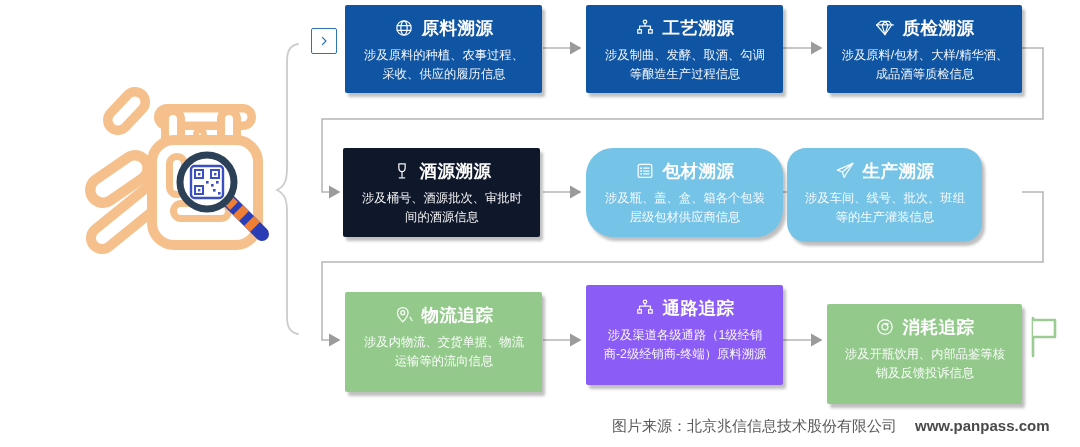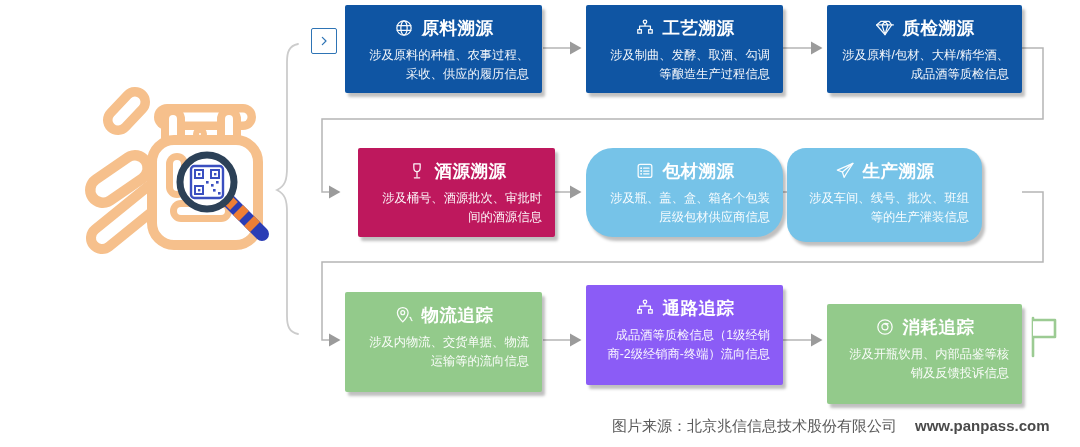--- a/index.html
+++ b/index.html
@@ -12,21 +12,21 @@
                 border-radius:2px;background:#fff;display:flex;align-items:center;justify-content:center;
                 box-sizing:border-box;z-index:3;cursor:pointer;}
   #entry-button svg{width:16px;height:16px;stroke:#2E74B5;fill:none;stroke-width:1.8;
                     stroke-linecap:round;stroke-linejoin:round;}
   .box{position:absolute;z-index:2;border-radius:2px;color:#fff;
        box-shadow:3px 4px 3px rgba(0,0,0,0.25);box-sizing:border-box;}
   .box-title-row{display:flex;align-items:center;justify-content:center;gap:8px;margin-top:11px;}
   .box-title{font-size:17.5px;font-weight:700;letter-spacing:.5px;}
   .box-icon svg{width:20px;height:20px;stroke:#fff;fill:none;stroke-width:1.5;
                 stroke-linecap:round;stroke-linejoin:round;opacity:.96;}
-  .box-desc{padding:6px 13px 0 14px;font-size:12.3px;line-height:1.52;text-align:right;
+  .box-desc{padding:6px 13px 0 14px;font-size:12.3px;line-height:1.52;text-align:center;
             color:rgba(255,255,255,0.95);}
   #flag-graphic{position:absolute;left:1026px;top:316px;z-index:2;}
   #footer-note{position:absolute;left:612px;top:417px;z-index:2;font-size:15px;color:#595959;
                white-space:nowrap;}
   #footer-url{margin-left:18px;color:#4A4A4A;font-weight:600;}
 </style>
 </head>
 <body>
 
 <div class="canvas">
@@ -140,21 +140,21 @@
       <span class="box-icon">
             <svg viewBox="0 0 24 24">
               <path d="M7.2 4h9.6l3.2 4.4L12 20 2 8.4 7.2 4z" stroke-linecap="round" stroke-linejoin="round"></path>
               <path d="M2 8.4h20M12 20 8.5 8.4 12 4l3.5 4.4L12 20" stroke-linecap="round" stroke-linejoin="round"></path>
             </svg>
           </span>
       <span class="box-title">质检溯源</span>
     </div>
     <div class="box-desc">涉及原料/包材、大样/精华酒、成品酒等质检信息</div>
   </div>
-      <div class="box" style="left: 358px; top: 148px; width: 197px; height: 89px; background: #be185d;">
+      <div class="box" style="left: 343px; top: 148px; width: 197px; height: 89px; background: #0f172a;">
     <div class="box-title-row">
       <span class="box-icon">
             <svg viewBox="0 0 24 24">
               <path d="M8.2 3.5h7.6v4.2c0 3-1.6 5-3.8 5s-3.8-2-3.8-5V3.5z" stroke-linecap="round" stroke-linejoin="round"></path>
               <path d="M12 12.7v6M8.8 20.2h6.4" stroke-linecap="round" stroke-linejoin="round"></path>
             </svg>
           </span>
       <span class="box-title">酒源溯源</span>
     </div>
     <div class="box-desc">涉及桶号、酒源批次、审批时间的酒源信息</div>
@@ -202,21 +202,21 @@
       <span class="box-icon">
             <svg viewBox="0 0 24 24">
               <circle cx="12" cy="4.6" r="2.1" stroke-linecap="round" stroke-linejoin="round"></circle>
               <path d="M12 6.7v3.1M5.5 9.8h13M5.5 9.8v4M18.5 9.8v4" stroke-linecap="round" stroke-linejoin="round"></path>
               <rect x="3.3" y="13.8" width="4.4" height="4.4" stroke-linecap="round" stroke-linejoin="round"></rect>
               <rect x="16.3" y="13.8" width="4.4" height="4.4" stroke-linecap="round" stroke-linejoin="round"></rect>
             </svg>
           </span>
       <span class="box-title">通路追踪</span>
     </div>
-    <div class="box-desc">成品酒等质检信息（1级经销商-2级经销商-终端）流向信息</div>
+    <div class="box-desc">涉及渠道各级通路（1级经销商-2级经销商-终端）原料溯源</div>
   </div>
       <div class="box" style="left: 827px; top: 292px; width: 195px; height: 100px; background: rgb(147, 202, 139); margin-top: 12px;">
     <div class="box-title-row">
       <span class="box-icon">
             <svg viewBox="0 0 24 24">
               <circle cx="12" cy="12" r="8.6" stroke-linecap="round" stroke-linejoin="round"></circle>
               <path d="M15.8 8.2c-4.5-2-8.3.9-7.4 4.6.8 3.4 5.6 3.7 6.9.6 1-2.4-.7-4.6-3.4-4.9" stroke-linecap="round" stroke-linejoin="round"></path>
             </svg>
           </span>
       <span class="box-title">消耗追踪</span>

